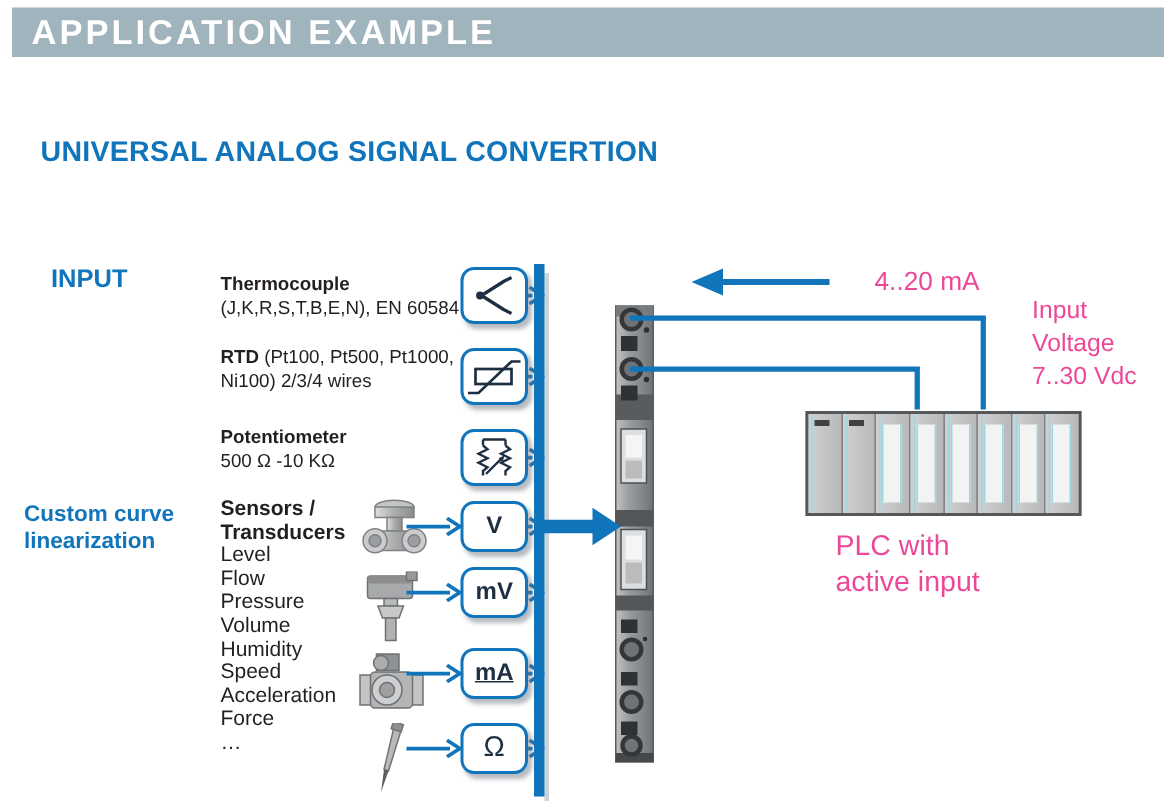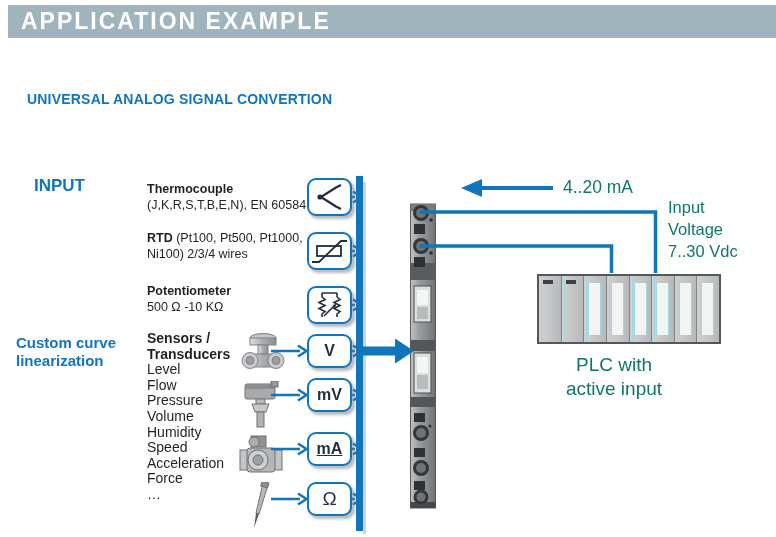--- a/index.html
+++ b/index.html
@@ -3,21 +3,21 @@
 <meta charset="utf-8">
 <style>
   html,body{margin:0;padding:0;background:#fff;}
   .canvas{position:relative;width:776px;height:537px;background:#fff;overflow:hidden;
           font-family:"Liberation Sans",sans-serif;color:#231F20;}
 
   
   .header-bar{position:absolute;left:8px;top:5px;width:768px;height:33px;background:#9FB4BD;}
   .header-bar span{display:block;line-height:33px;padding-left:13px;color:#fff;font-weight:bold;
                    font-size:23px;letter-spacing:2px;}
-  .page-title{position:absolute;left:27px;top:91px;color:#1175BC;font-weight:bold;font-size:14px;
+  .page-title{position:absolute;left:27px;top:91px;color:#1175BC;font-weight:bold;font-size:19px;
               letter-spacing:.2px;}
 
   
   .input-label{position:absolute;left:34px;top:176px;color:#1175BC;font-weight:bold;font-size:17px;}
   .custom-curve{position:absolute;left:16px;top:334px;color:#1175BC;font-weight:bold;font-size:15px;
                 line-height:18px;}
   .spec{position:absolute;left:147px;width:178px;font-size:12.5px;line-height:15.5px;}
   .spec b{font-weight:bold;}
   .spec-thermo{top:182px;} .spec-rtd{top:231px;} .spec-pot{top:284px;}
   .sensor-block{position:absolute;left:147px;top:331px;font-size:14px;line-height:15.6px;}
@@ -43,24 +43,24 @@
        background:#9a9c9e;box-sizing:border-box;display:flex;z-index:1;}
   .plc-module{flex:1;position:relative;background:linear-gradient(90deg,#cfd1d2,#b6b8ba);
               border-right:1px solid #808284;}
   .plc-module:last-child{border-right:none;}
   .plc-cyan{position:absolute;left:2px;top:1px;bottom:1px;width:1px;background:#9ED7E2;}
   .plc-dash{position:absolute;left:4px;top:4px;width:10px;height:4px;background:#3E4042;}
   .plc-panel{position:absolute;left:4px;top:7px;bottom:7px;width:11px;background:#f2f3f3;
              border-left:1px solid #9ED7E2;border-right:1px solid #9ED7E2;}
 
   
-  .gray-label{position:absolute;color:#0f766e;z-index:4;}
+  .gray-label{position:absolute;color:#ec4899;z-index:4;margin-left:20px;}
   .loop-label{left:563px;top:177px;font-size:17.5px;}
   .supply-label{left:668px;top:196px;font-size:16.5px;line-height:22px;}
-  .plc-caption{left:522px;top:353px;width:184px;text-align:center;font-size:19px;line-height:24px;}
+  .plc-caption{left:537px;top:353px;width:184px;font-size:19px;line-height:24px;}
 </style>
 </head>
 <body>
 
 <div class="canvas">
 
   <div class="header-bar">
     <span>APPLICATION EXAMPLE</span>
   </div>
 

